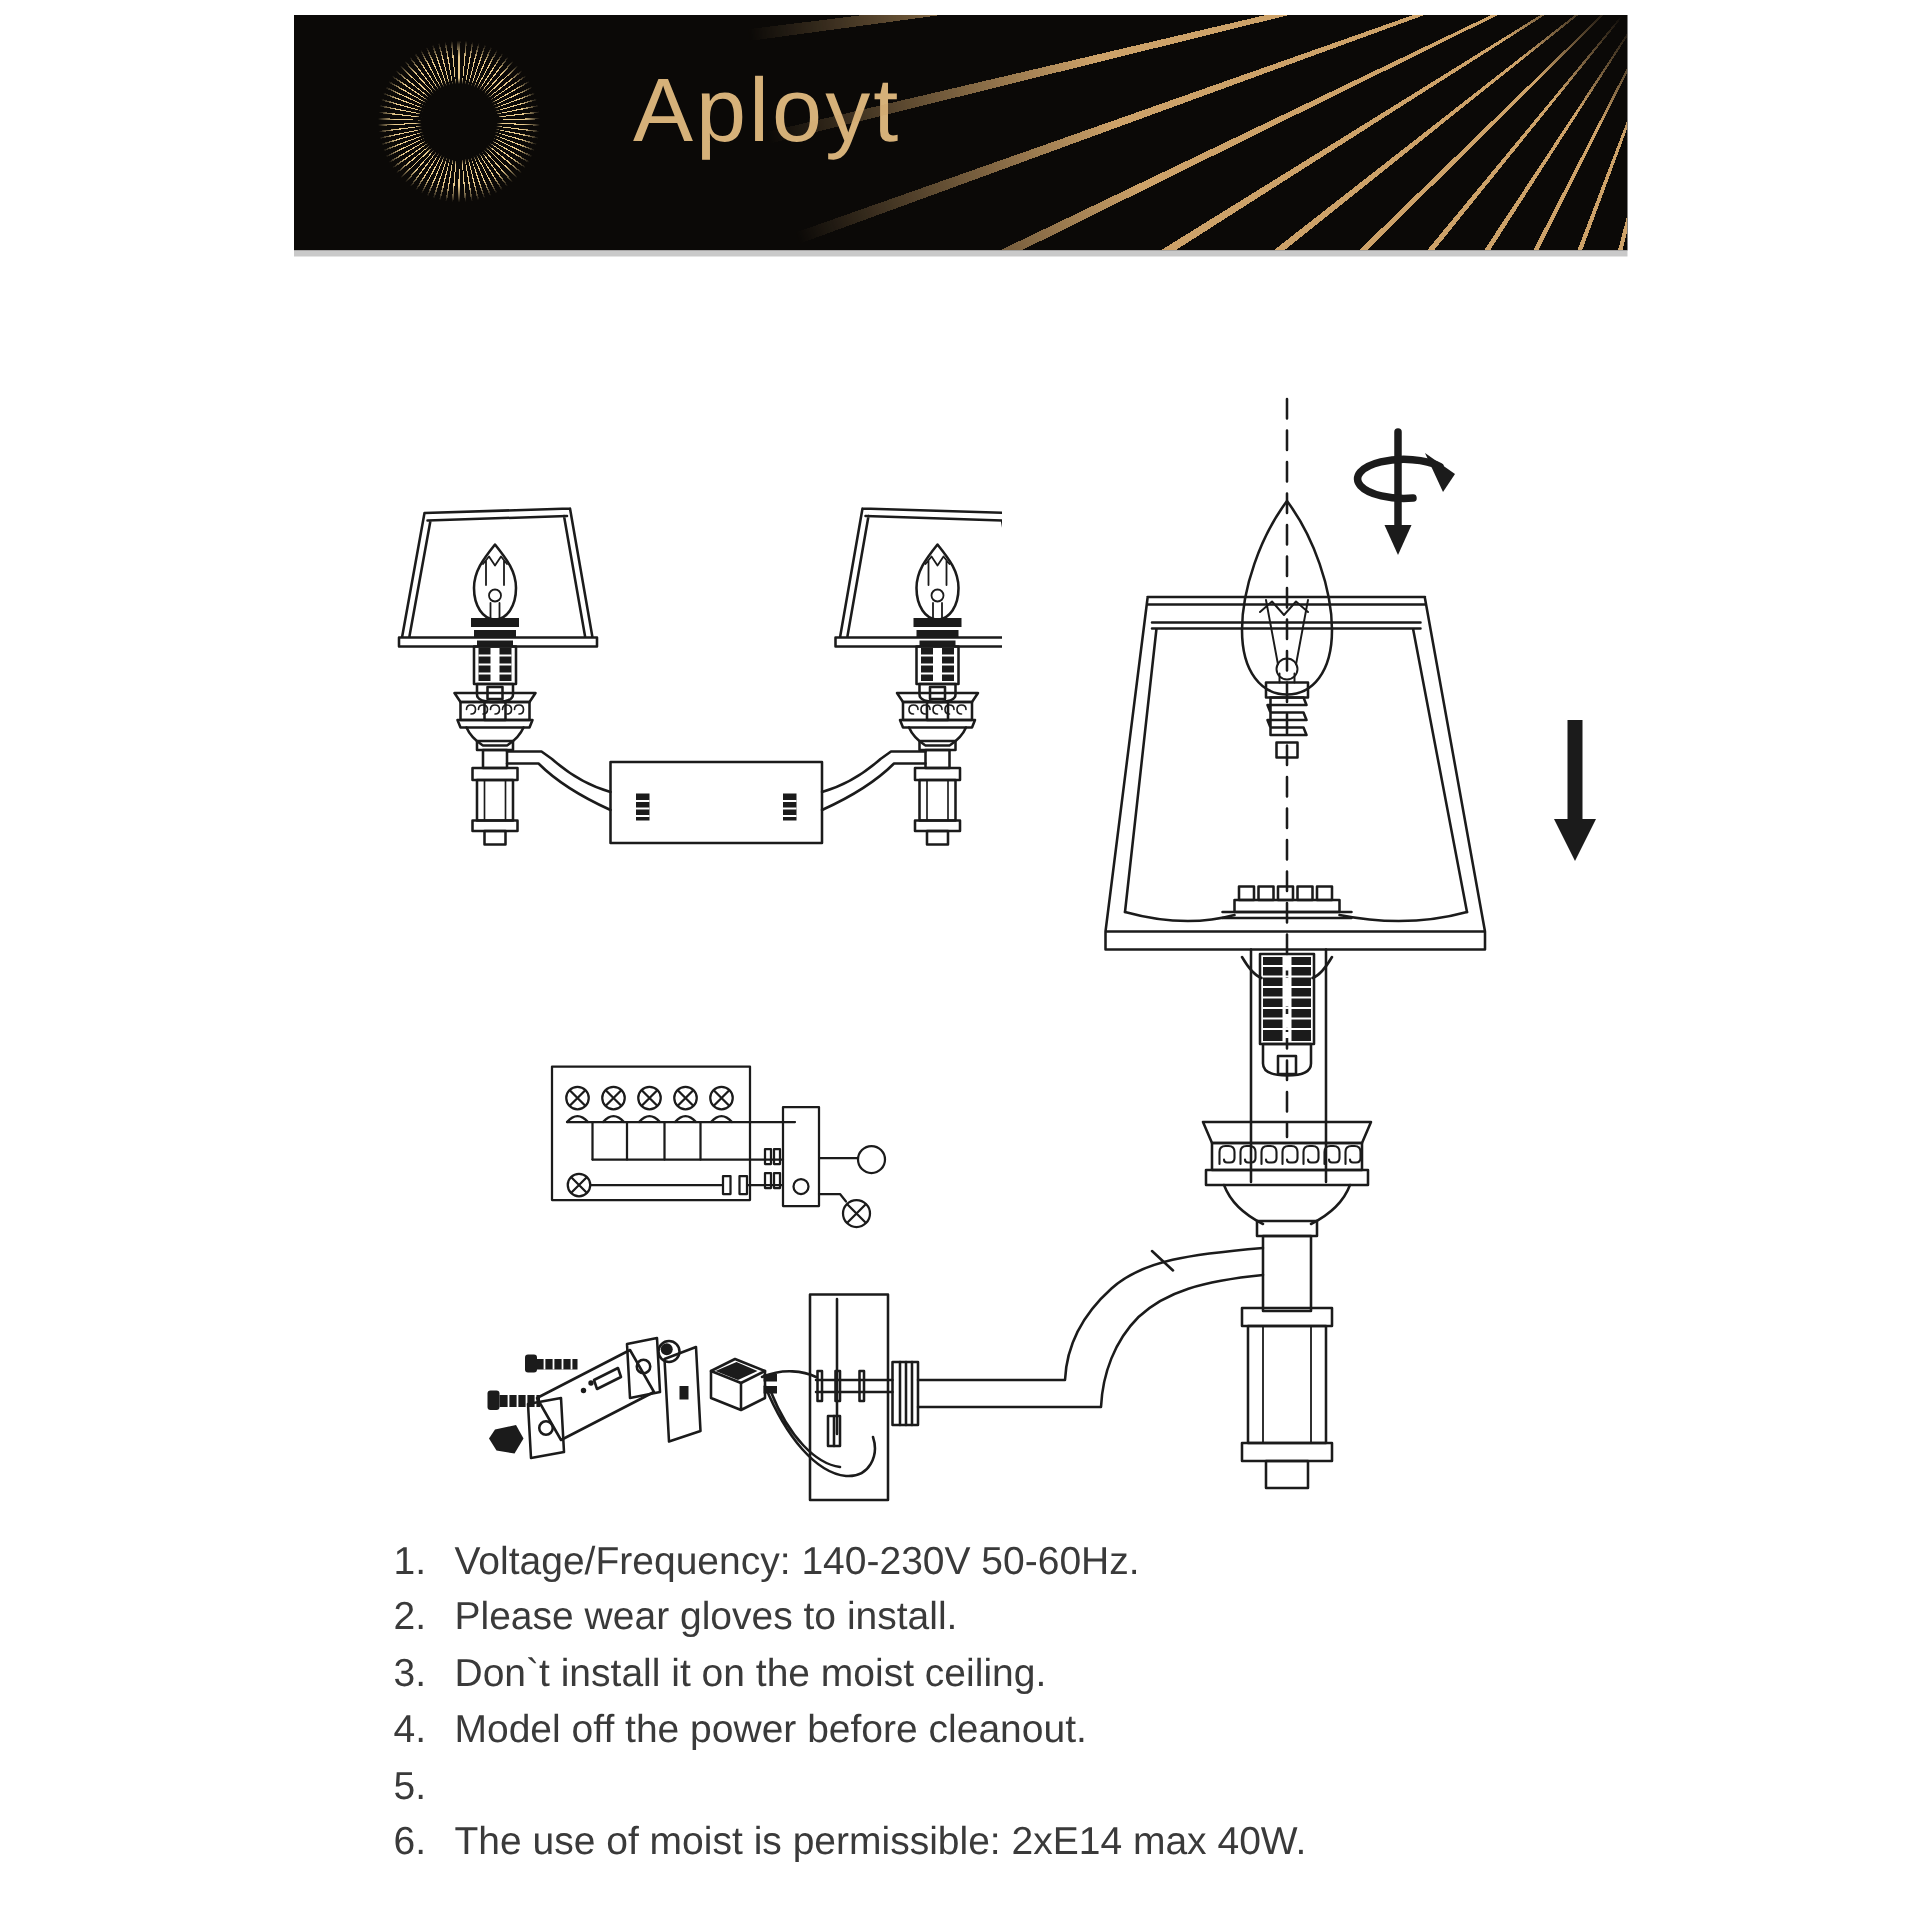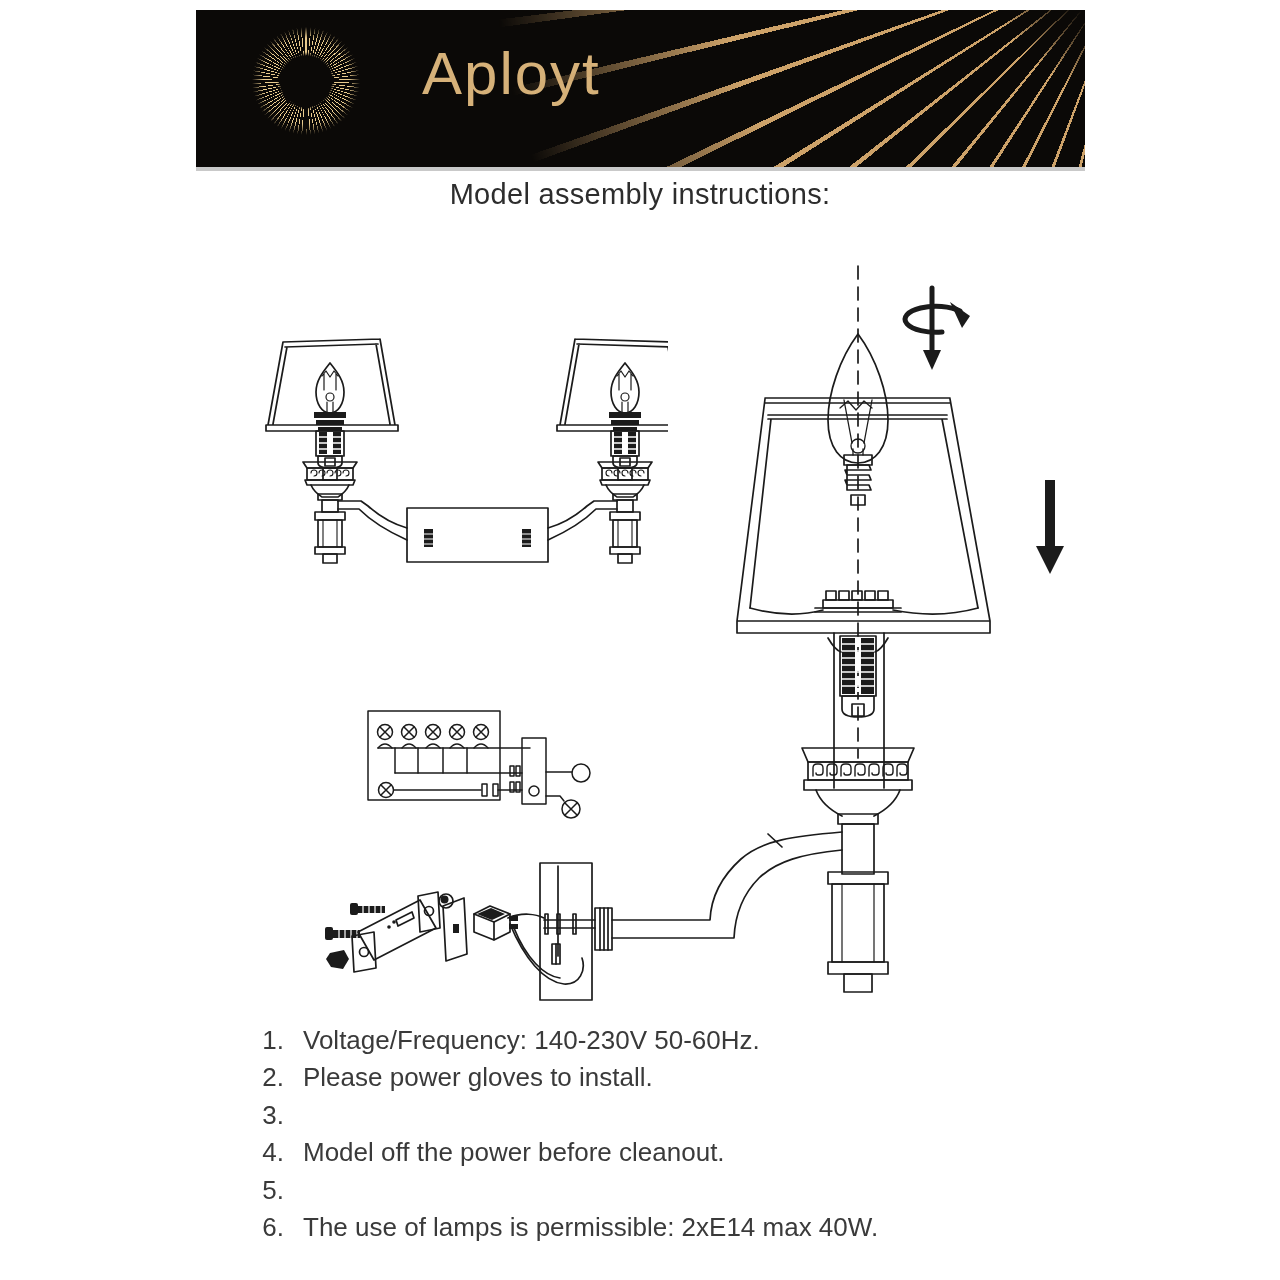--- a/index.html
+++ b/index.html
@@ -40,21 +40,20 @@
 <body>
 
 <div class="banner">
   <div class="starburst"></div>
   <div class="brand">Aployt</div>
   <div class="rays"></div>
 </div>
 <div class="banner-strip"></div>
 
 <div class="titleblock">
-  <div class="title-line">Model assembly instructions:</div>
 </div>
 
 <svg style="left:258px;top:318px" width="410" height="250" viewBox="0 0 410 250">
   <defs>
     <g id="sconceUnit">
 
       <path class="lineart" d="M25,24 L122,21 M27,29 L120,26 M25,24 L10,107 M29,29 L15,106 M122,21 L137,107 M118,26 L132,106 M8,107 L140,107 M8,113 L140,113 M8,107 L8,113 M140,107 L140,113"></path>
 
       <path class="lineart" d="M72,45 C64,55 58,63 58,74 C58,86 64,95 72,95 C80,95 86,86 86,74 C86,63 80,55 72,45 Z"></path>
       <path class="lineart" style="stroke-width:1.2" d="M66,56 L66,72 M78,56 L78,72 M64,58 L68,53 L72,59 L76,53 L80,58 M69,84 L69,94 M75,84 L75,94"></path>
@@ -299,29 +298,30 @@
   </g>
 </svg>
 
 <div class="instructions">
   <div class="inst-row">
     <span class="inst-num">1.</span>
     <span>Voltage/Frequency: 140-230V 50-60Hz.</span>
   </div>
   <div class="inst-row">
     <span class="inst-num">2.</span>
-    <span>Please power gloves to install.</span>
+    <span>Please wear gloves to install.</span>
   </div>
   <div class="inst-row">
     <span class="inst-num">3.</span>
+    <span>Don`t install it on the moist ceiling.</span>
   </div>
   <div class="inst-row">
     <span class="inst-num">4.</span>
     <span>Model off the power before cleanout.</span>
   </div>
   <div class="inst-row">
     <span class="inst-num">5.</span>
   </div>
   <div class="inst-row">
     <span class="inst-num">6.</span>
-    <span>The use of lamps is permissible: 2xE14 max 40W.</span>
+    <span>The use of moist is permissible: 2xE14 max 40W.</span>
   </div>
 </div>
 
 </body></html>

